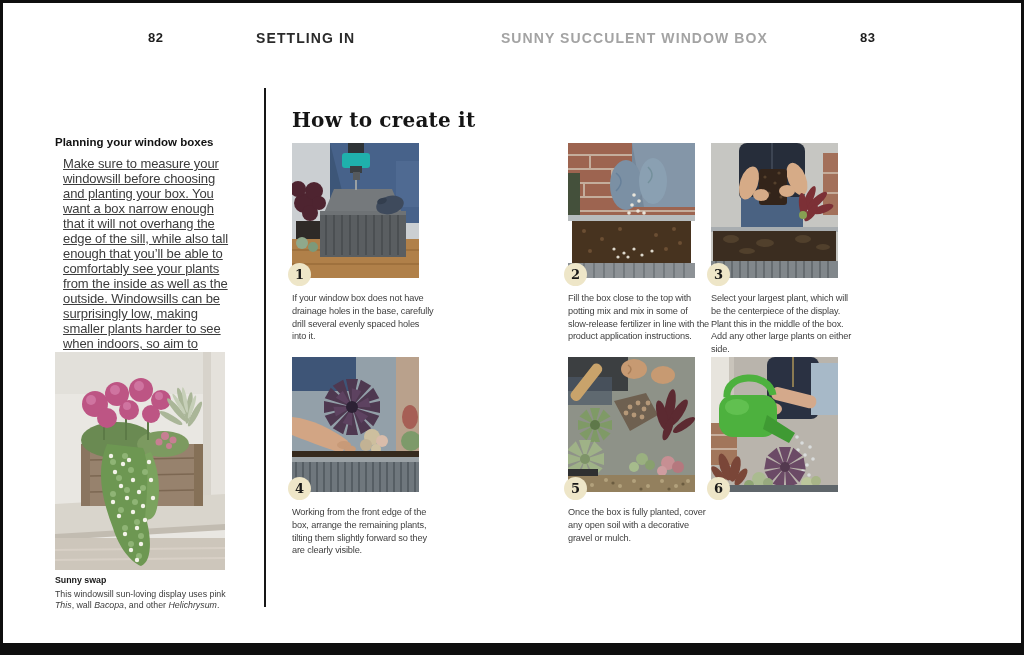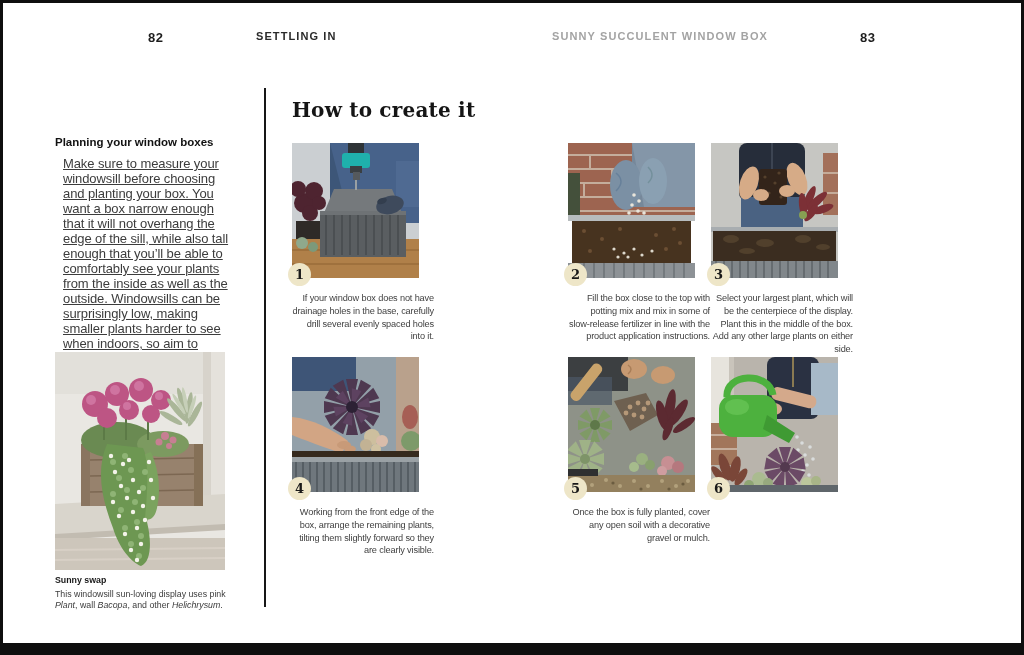--- a/index.html
+++ b/index.html
@@ -4,47 +4,47 @@
 <style>
   html,body{margin:0;padding:0;}
   body{
     width:1024px;height:655px;position:relative;background:#ffffff;
     font-family:"Liberation Sans",sans-serif;color:#1c1c1c;overflow:hidden;
   }
   .frame{position:absolute;inset:0;border:3px solid #0e0e0e;border-bottom:12px solid #0e0e0e;pointer-events:none;z-index:50;}
 
   
   .folio{position:absolute;top:30px;font-size:13px;font-weight:bold;letter-spacing:.5px;color:#1d1d1d;}
-  .runhead{position:absolute;top:30px;font-size:11px;font-weight:bold;letter-spacing:1.1px;}
+  .runhead{position:absolute;top:30px;font-size:14px;font-weight:bold;letter-spacing:1.1px;}
   #lf{left:148px;} #lrh{left:256px;color:#2a2a2a;}
   #rrh{right:256px;color:#a3a3a3;} #rf{left:860px;}
 
   
   .divider{position:absolute;left:264px;top:88px;width:2px;height:519px;background:#171717;}
 
   
   .intro{position:absolute;left:55px;top:136px;width:182px;}
   .intro h2{margin:0 0 5px 0;font-size:11.5px;font-weight:bold;color:#111;}
   .intro p.body{margin:8px;font-size:13px;line-height:15px;color:#3c3c3c;letter-spacing:-.1px;text-decoration:underline;}
   .bigphoto{position:absolute;left:55px;top:352px;width:170px;height:218px;}
   .bigphoto svg{display:block;}
   .figcap{position:absolute;left:55px;top:575px;width:176px;font-size:8.8px;line-height:11.5px;color:#3c3c3c;}
   .figcap .t{font-weight:bold;color:#191919;display:block;margin-bottom:2px;}
   .figcap i{font-style:italic;}
 
   
-  .howto-head{position:absolute;left:292px;top:98px;margin:0;font-family:"DejaVu Serif","Liberation Serif",serif;
+  .howto-head{position:absolute;left:292px;top:108px;margin:0;font-family:"DejaVu Serif","Liberation Serif",serif;
     font-size:20px;font-weight:bold;color:#151515;letter-spacing:.2px;}
   .step{position:absolute;width:142px;}
   .photo{position:relative;width:127px;height:135px;}
   .photo svg{display:block;}
   .badge{position:absolute;left:-4px;bottom:-8px;width:23px;height:23px;border-radius:50%;
     background:#eee6c8;display:flex;align-items:center;justify-content:center;
     font-family:"DejaVu Serif","Liberation Serif",serif;font-weight:bold;font-size:13px;color:#191919;}
-  .cap{margin:14px 0 0 0;font-size:9.2px;line-height:12.8px;color:#3f3f3f;letter-spacing:-.15px;width:142px;text-align:right;}
+  .cap{margin:14px 0 0 0;font-size:9.2px;line-height:12.8px;color:#3f3f3f;letter-spacing:-.15px;width:142px;}
   #s1{left:292px;top:143px;} #s2{left:568px;top:143px;} #s3{left:711px;top:143px;}
   #s4{left:292px;top:357px;} #s5{left:568px;top:357px;} #s6{left:711px;top:357px;}
 </style>
 </head>
 <body>
 
 <div class="frame"></div>
 
 <span class="folio" id="lf">82</span>
 <span class="runhead" id="lrh">SETTLING IN</span>
@@ -156,21 +156,21 @@
         <circle cx="82" cy="208" r="2.2"></circle>
         <circle cx="94" cy="110" r="2.2"></circle>
         <circle cx="96" cy="128" r="2.2"></circle>
       <circle cx="98" cy="146" r="2.2"></circle>
     </g>
   </svg>
 </figure>
 
 <div class="figcap">
   <span class="t">Sunny swap</span>
-  <span><span>This windowsill sun-loving display uses pink </span><i>Plant</i><span>, wall </span><i>Bacopa</i><span>, and other </span><i>Helichrysum</i><span>.</span></span>
+  <span><span>This windowsill sun-loving display uses pink </span><i>This</i><span>, wall </span><i>Bacopa</i><span>, and other </span><i>Helichrysum</i><span>.</span></span>
 </div>
 
 <h1 class="howto-head">How to create it</h1>
 
 <div class="step" id="s1">
   <figure class="photo" style="margin:0;">
     <svg width="127" height="135" viewBox="0 0 127 135">
       <rect width="127" height="135" fill="#cbcfd2"></rect>
       <rect x="38" width="89" height="80" fill="#47628a"></rect>
       <path d="M38 0 L58 80 L38 80 Z" fill="#3d5678"></path>

